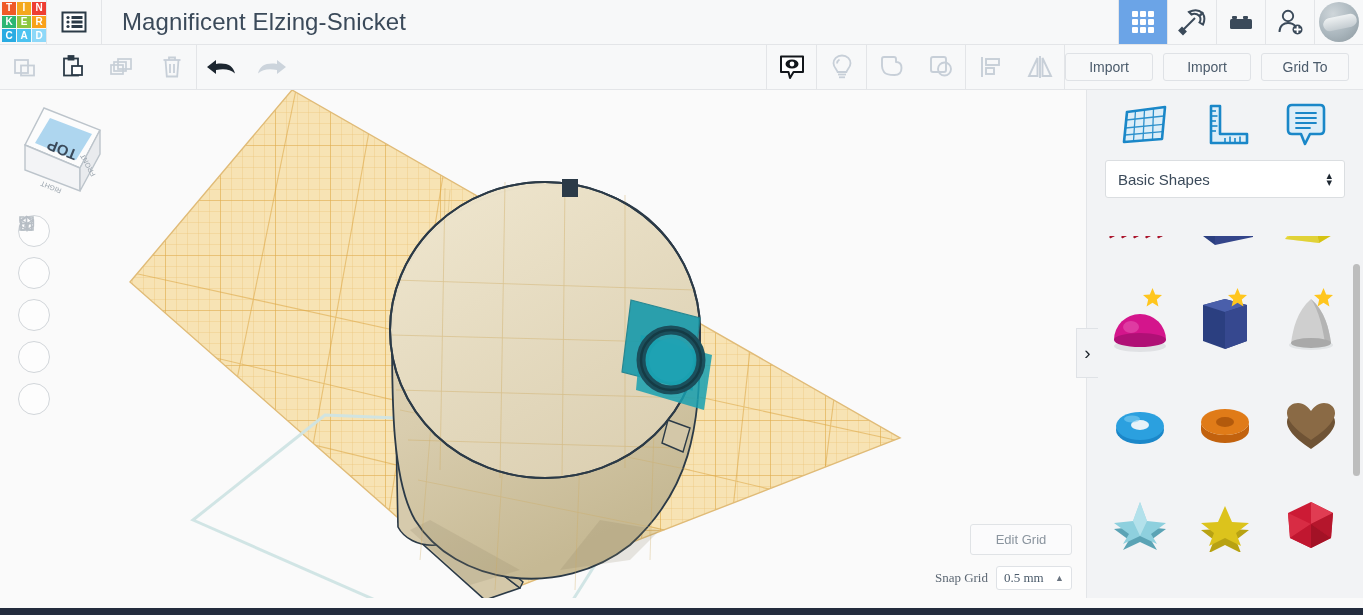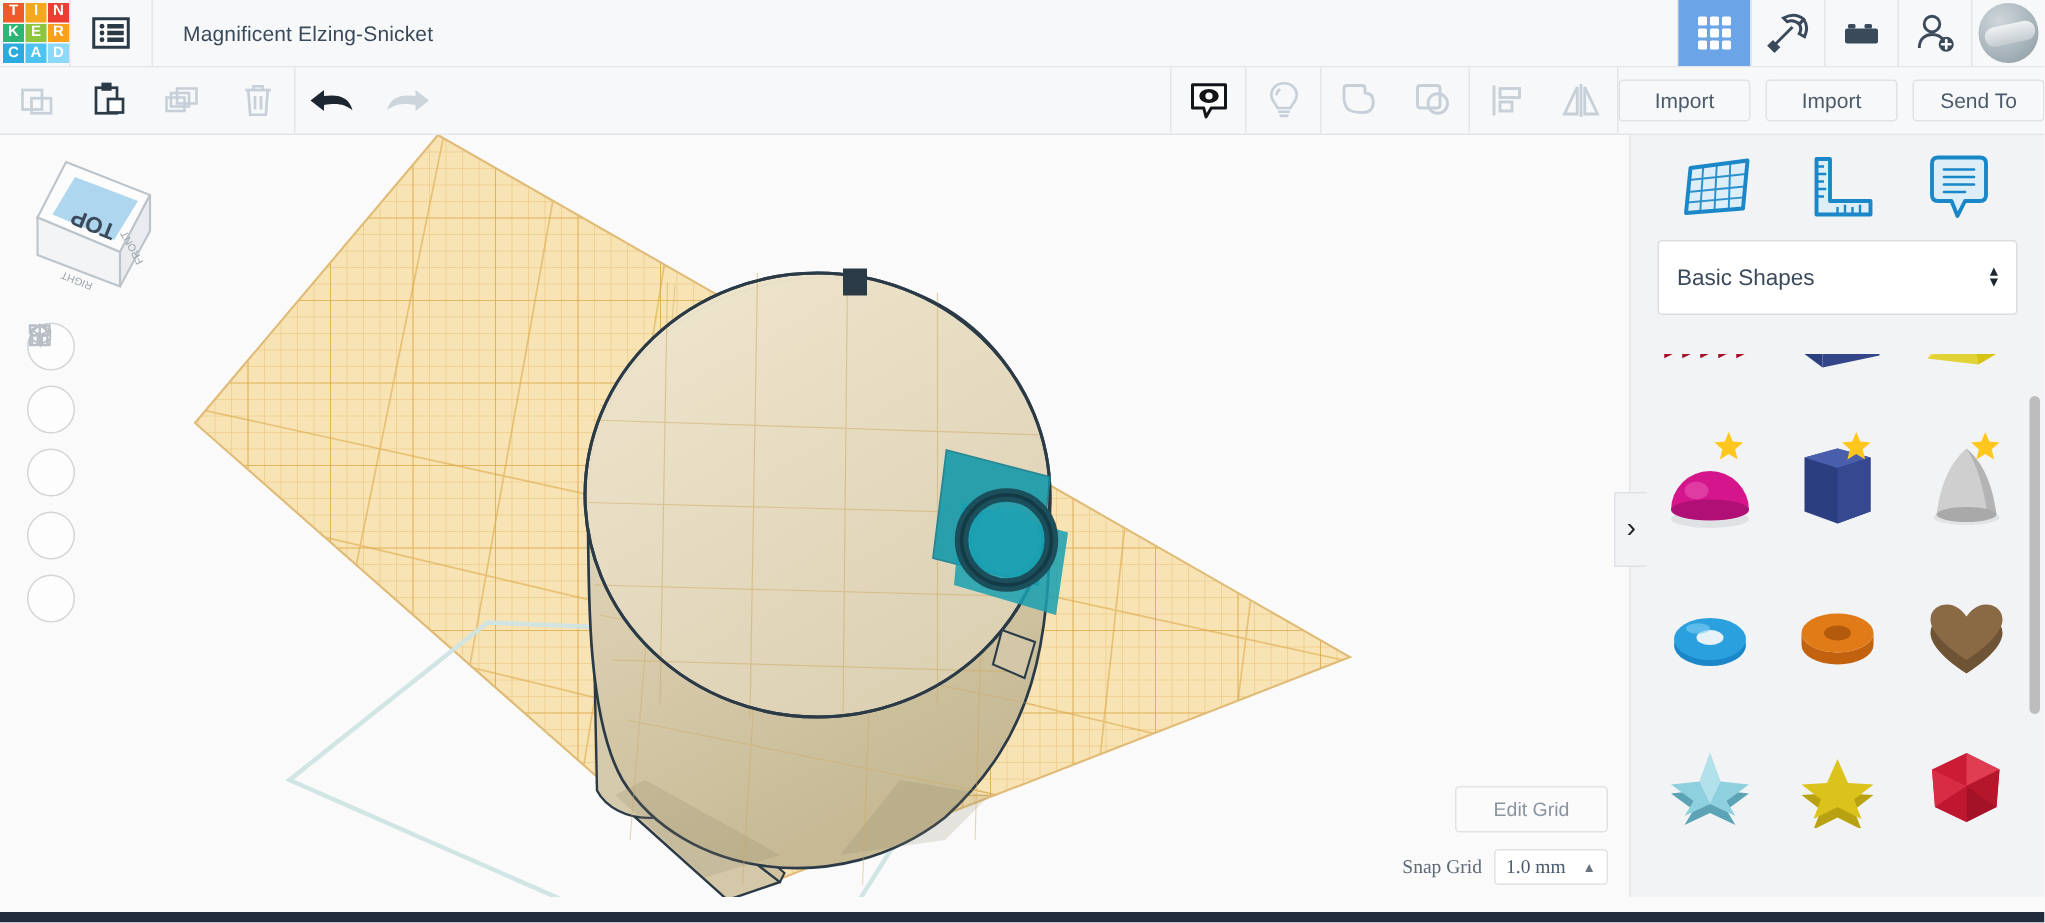--- a/index.html
+++ b/index.html
@@ -29,21 +29,21 @@
     font-family: "Liberation Sans", sans-serif;
   }
   .menu-btn {
     width: 56px; display: flex; align-items: center; justify-content: center;
     border-left: 1px solid #e3e5e8; border-right: 1px solid #e3e5e8;
     cursor: pointer;
   }
   .doc-title {
     display: flex; align-items: center;
     padding-left: 20px;
-    font-size: 14px; color: #3b4a5a;
+    font-size: 24px; color: #3b4a5a;
     letter-spacing: .1px;
     flex: 1;
   }
   .topright { display: flex; align-items: stretch; }
   .tr-btn {
     width: 49px; display: flex; align-items: center; justify-content: center;
     border-left: 1px solid #e3e5e8; cursor: pointer; background: #f7f8f9;
   }
   .tr-btn.active { background: #6ba4e7; }
   .avatar-wrap {
@@ -69,21 +69,21 @@
     display: flex; align-items: stretch;
   }
   .tb-group { display: flex; align-items: stretch; }
   .tb-btn {
     width: 49px; display: flex; align-items: center; justify-content: center;
     cursor: pointer;
   }
   .tb-btn.dis { cursor: default; }
   .tb-sep { width: 1px; background: #e3e5e8; margin: 0; }
   .tb-spacer { flex: 1; }
-  .tb-right { display: flex; align-items: center; gap: 10px; }
+  .tb-right { display: flex; align-items: center; gap: 10px; padding-right: 14px; }
   .pill {
     min-width: 88px; height: 28px; padding: 0 14px;
     border: 1px solid #dfe2e6; border-radius: 3px; background: #f7f8f9;
     color: #4b5b6b; font-size: 14px;
     display: flex; align-items: center; justify-content: center;
     cursor: pointer;
   }
 
   
   .canvas {
@@ -133,21 +133,21 @@
     position: absolute; left: 1086px; top: 90px; width: 277px; height: 508px;
     background: #f2f3f5; border-left: 1px solid #e3e5e8;
   }
   .rp-icons {
     height: 70px; display: flex; align-items: center; justify-content: space-around;
     padding: 0 18px;
   }
   .rp-icon { cursor: pointer; display: flex; align-items: center; justify-content: center; }
   .rp-select-wrap { padding: 0 18px; }
   .rp-select {
-    height: 50px; background: #fff; border: 1px solid #dbdee1; border-radius: 3px;
+    height: 38px; background: #fff; border: 1px solid #dbdee1; border-radius: 3px;
     display: flex; align-items: center; justify-content: space-between;
     padding: 0 12px; font-size: 15px; color: #3b4a5a; cursor: pointer;
   }
   .rp-gallery {
     position: absolute; left: 0; top: 146px; width: 277px; height: 362px;
     overflow: hidden;
   }
   .rp-grid {
     display: grid; grid-template-columns: repeat(3, 1fr);
     row-gap: 0;
@@ -384,21 +384,21 @@
             <path d="M14 2 L14 24"></path>
           </g>
         </svg>
       </div>
     </div>
     <div class="tb-sep"></div>
 
     <div class="tb-right">
       <div class="pill">Import</div>
       <div class="pill">Import</div>
-      <div class="pill">Send To</div>
+      <div class="pill">Grid To</div>
     </div>
   </div>
 
   <div class="canvas">
 
     <svg width="1086" height="508" viewBox="0 0 1086 508">
       <defs>
         <pattern id="wpGrid" width="11" height="11" patternUnits="userSpaceOnUse">
           <rect width="11" height="11" fill="#f7e3b4"></rect>
           <path d="M0 0 L11 0 M0 0 L0 11" stroke="#e9c277" stroke-width="0.7"></path>
@@ -557,21 +557,21 @@
           </g>
         </svg>
       </div>
     </div>
 
     <div class="gridctl">
       <div class="edit-grid">Edit Grid</div>
       <div class="snaprow">
         <span class="snaplabel">Snap Grid</span>
         <div class="snapsel">
-          <span>1.0 mm</span>
+          <span>0.5 mm</span>
           <span style="font-size:9px;color:#6a7480">▲</span>
         </div>
       </div>
     </div>
   </div>
 
   <div class="collapse-tab">
     <span>›</span>
   </div>
 

